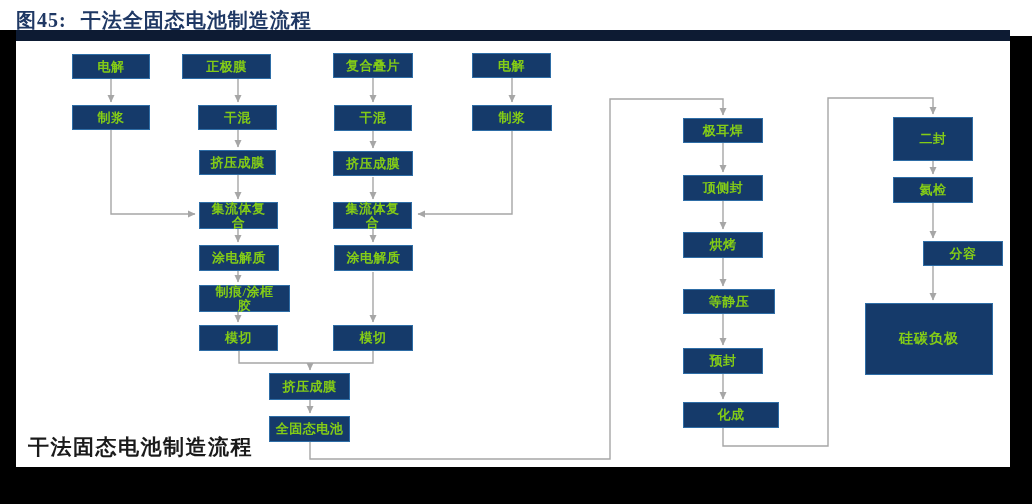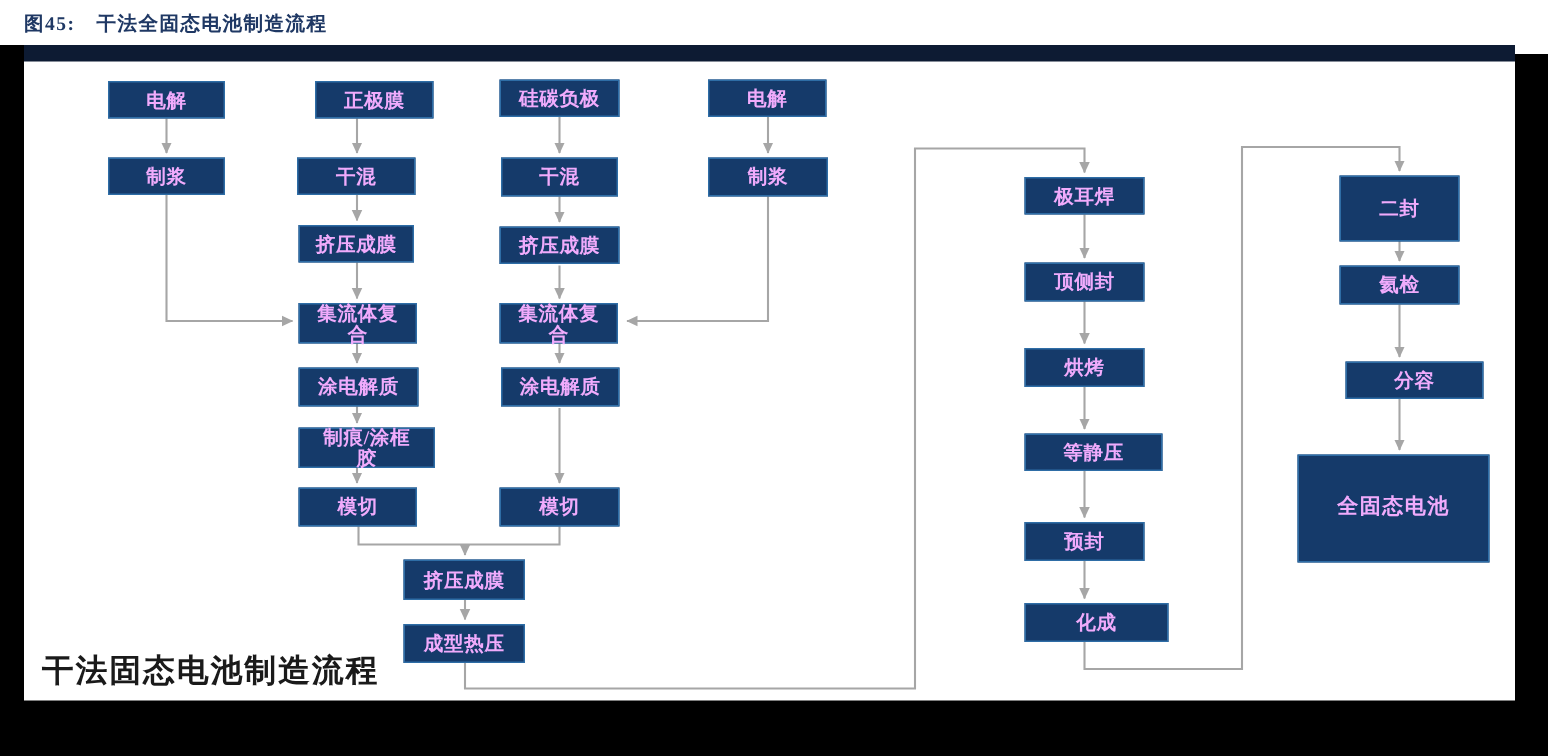--- a/index.html
+++ b/index.html
@@ -7,32 +7,32 @@
     width:1032px;height:504px;position:relative;overflow:hidden;
     background:#ffffff;
     font-family:"Liberation Serif","DejaVu Serif",serif;
   }
   .black{position:absolute;background:#000000;}
   #black-left{left:0;top:30px;width:16px;height:474px;}
   #black-right{left:1010px;top:36px;width:22px;height:468px;}
   #black-bottom{left:0;top:467px;width:1032px;height:37px;}
   .title-row{
     position:absolute;left:16px;top:7px;width:990px;
-    color:#1f3864;font-size:13px;font-weight:bold;letter-spacing:1px;
+    color:#1f3864;font-size:20px;font-weight:bold;letter-spacing:1px;
     white-space:nowrap;
   }
   .title-row .fig-label{margin-right:14px;}
   .title-rule{
     position:absolute;left:16px;top:30px;width:994px;height:11px;
     background:#0d1b33;
   }
   .node{
     position:absolute;background:#153a6a;border:1px solid #2e6da6;
     box-sizing:border-box;display:flex;align-items:center;justify-content:center;
-    color:#f0abfc;font-size:13px;font-weight:600;letter-spacing:0.5px;
+    color:#84cc16;font-size:13px;font-weight:600;letter-spacing:0.5px;
     text-align:center;line-height:1.05;
   }
   .node span{white-space:pre-line;}
   .node.final{font-size:14px;letter-spacing:1px;}
   .wires{position:absolute;left:0;top:0;width:1032px;height:504px;}
   .wires polyline{fill:none;stroke:#a6a6a6;stroke-width:1.4;}
   .caption{
     position:absolute;left:28px;top:433px;
     color:#1a1a1a;font-size:21px;font-weight:600;letter-spacing:1.5px;
     white-space:nowrap;
@@ -96,21 +96,21 @@
   <polyline points="933,266 933,300" marker-end="url(#arw)"></polyline>
 </svg>
 
 <div class="node" style="left:72px;top:54px;width:78px;height:25px">
     <span>电解</span>
   </div>
 <div class="node" style="left:72px;top:105px;width:78px;height:25px">
     <span>制浆</span>
   </div>
 
-<div class="node" style="left:210px;top:54px;width:79px;height:25px">
+<div class="node" style="left:182px;top:54px;width:89px;height:25px">
     <span>正极膜</span>
   </div>
 <div class="node" style="left:198px;top:105px;width:79px;height:25px">
     <span>干混</span>
   </div>
 <div class="node" style="left:199px;top:150px;width:77px;height:25px">
     <span>挤压成膜</span>
   </div>
 <div class="node" style="left:199px;top:202px;width:79px;height:27px">
     <span>集流体复
@@ -121,21 +121,21 @@
   </div>
 <div class="node" style="left:199px;top:285px;width:91px;height:27px">
     <span>制痕/涂框
 胶</span>
   </div>
 <div class="node" style="left:199px;top:325px;width:79px;height:26px">
     <span>模切</span>
   </div>
 
 <div class="node" style="left:333px;top:53px;width:80px;height:25px">
-    <span>硅碳负极</span>
+    <span>复合叠片</span>
   </div>
 <div class="node" style="left:334px;top:105px;width:78px;height:26px">
     <span>干混</span>
   </div>
 <div class="node" style="left:333px;top:151px;width:80px;height:25px">
     <span>挤压成膜</span>
   </div>
 <div class="node" style="left:333px;top:202px;width:79px;height:27px">
     <span>集流体复
 合</span>
@@ -151,21 +151,21 @@
     <span>电解</span>
   </div>
 <div class="node" style="left:472px;top:105px;width:80px;height:26px">
     <span>制浆</span>
   </div>
 
 <div class="node" style="left:269px;top:373px;width:81px;height:27px">
     <span>挤压成膜</span>
   </div>
 <div class="node" style="left:269px;top:416px;width:81px;height:26px">
-    <span>成型热压</span>
+    <span>全固态电池</span>
   </div>
 
 <div class="node" style="left:683px;top:118px;width:80px;height:25px">
     <span>极耳焊</span>
   </div>
 <div class="node" style="left:683px;top:175px;width:80px;height:26px">
     <span>顶侧封</span>
   </div>
 <div class="node" style="left:683px;top:232px;width:80px;height:26px">
     <span>烘烤</span>
@@ -179,20 +179,20 @@
 <div class="node" style="left:683px;top:402px;width:96px;height:26px">
     <span>化成</span>
   </div>
 
 <div class="node" style="left:893px;top:117px;width:80px;height:44px">
     <span>二封</span>
   </div>
 <div class="node" style="left:893px;top:177px;width:80px;height:26px">
     <span>氦检</span>
   </div>
-<div class="node" style="left:897px;top:241px;width:92px;height:25px">
+<div class="node" style="left:923px;top:241px;width:80px;height:25px">
     <span>分容</span>
   </div>
 <div class="node final" style="left:865px;top:303px;width:128px;height:72px">
-    <span>全固态电池</span>
+    <span>硅碳负极</span>
   </div>
 
 <div class="caption">干法固态电池制造流程</div>
 
 </body></html>

